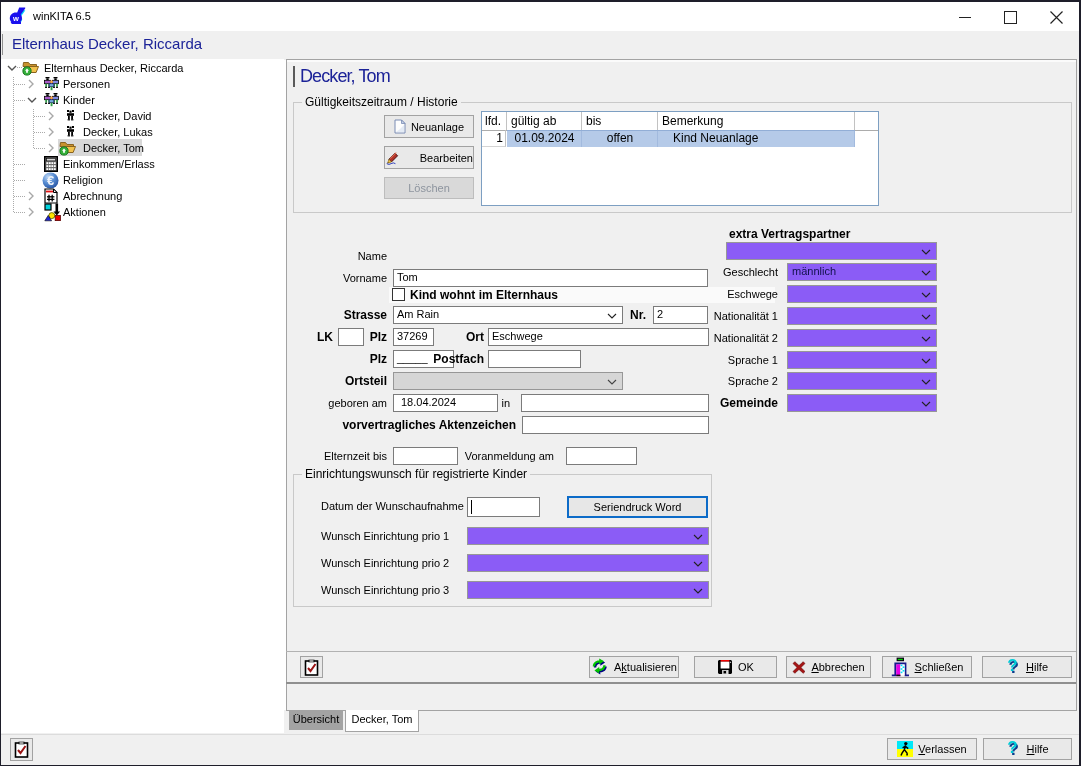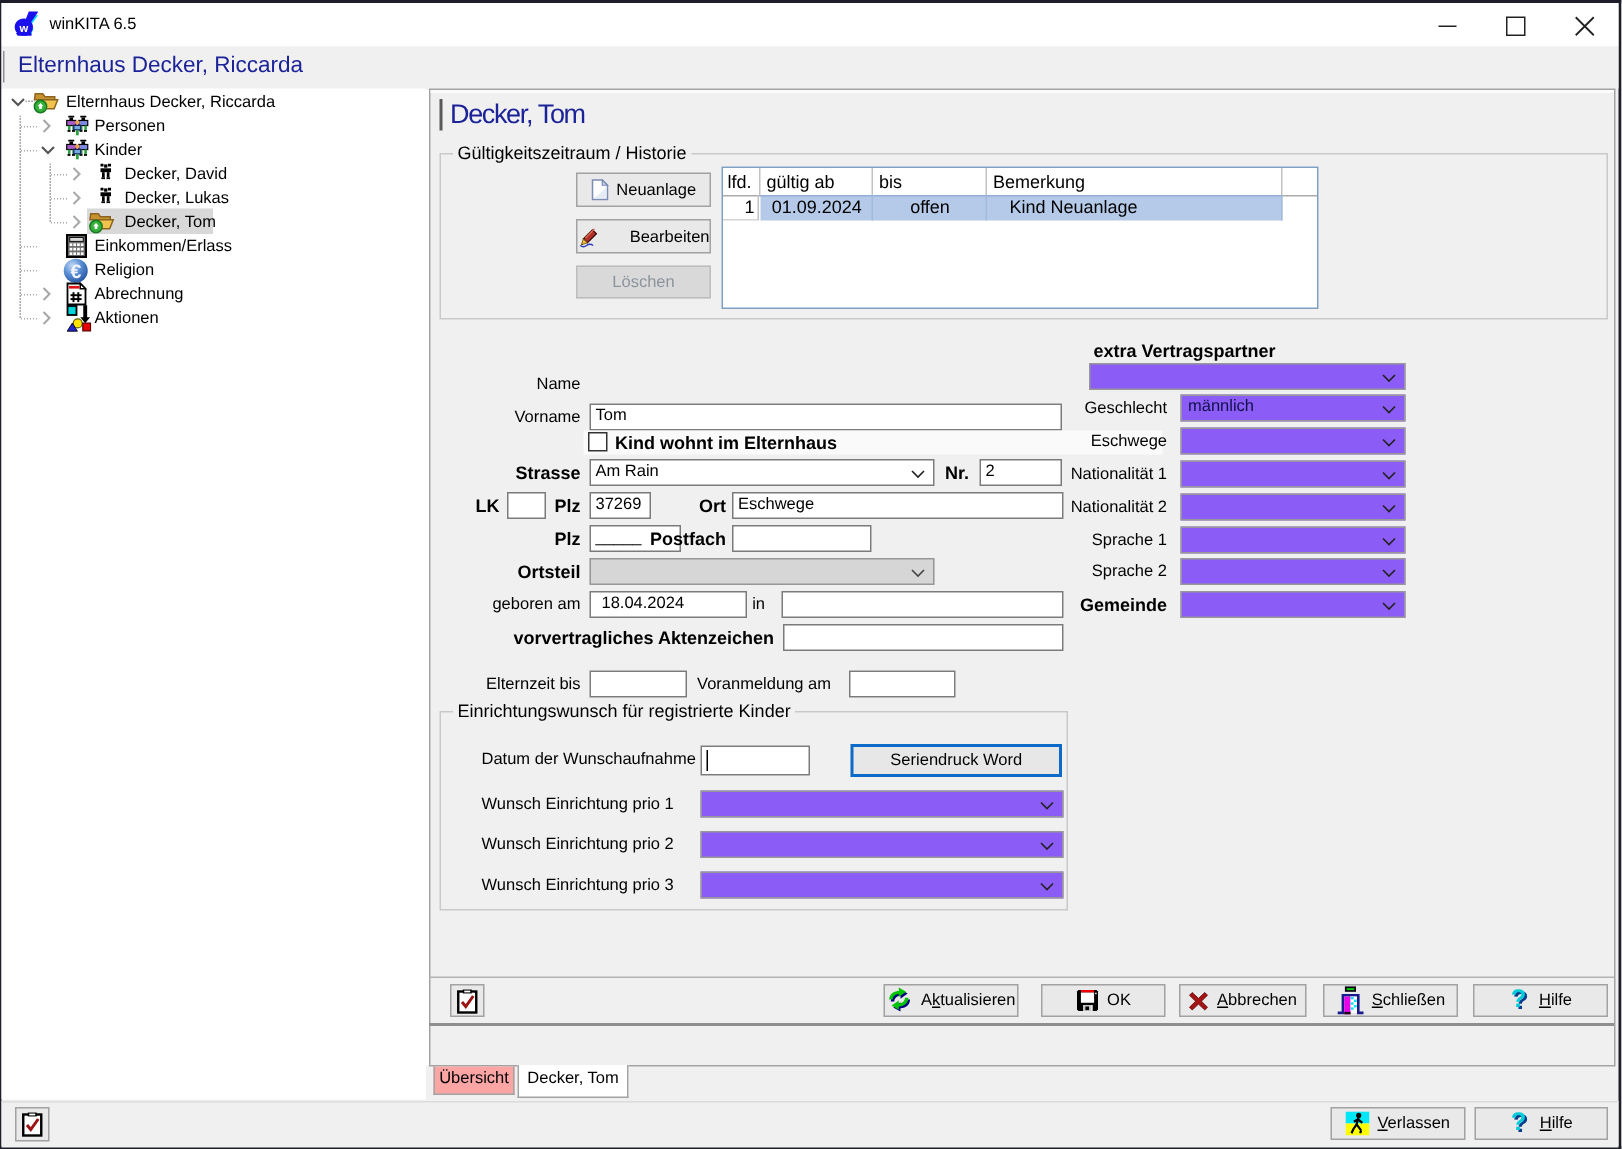--- a/index.html
+++ b/index.html
@@ -450,21 +450,21 @@
     </div>
   <div class="btn" style="left:697px;top:597px;width:90px;height:22px;">
       <svg width="14" height="19" viewBox="0 0 14 19">
         <text x="7.8" y="14.6" font-family="Liberation Sans" font-size="17" font-weight="bold" fill="#0a3c8c" text-anchor="middle">?</text>
         <text x="6.4" y="13.4" font-family="Liberation Sans" font-size="17" font-weight="bold" fill="#00ccd8" text-anchor="middle">?</text>
       </svg>
       <span style="margin-left:6px;"><u>H</u>ilfe</span>
     </div>
 </div>
 
-<div class="abs" style="left:289px;top:711px;width:54px;height:19px;background:#fca5a5;border:1px solid #a3a3a3;border-top:none;box-sizing:border-box;font-size:11px;text-align:center;line-height:17px;">Übersicht</div>
+<div class="abs" style="left:289px;top:711px;width:54px;height:19px;background:#a3a3a3;border:1px solid #a3a3a3;border-top:none;box-sizing:border-box;font-size:11px;text-align:center;line-height:17px;">Übersicht</div>
 <div class="abs" style="left:345px;top:710px;width:74px;height:22px;background:#fff;border:1px solid #a3a3a3;border-top:none;box-sizing:border-box;font-size:11px;text-align:center;line-height:19px;">Decker, Tom</div>
 
 <div class="abs" style="left:1px;top:734px;width:1078px;height:30px;background:#f0f0f0;border-top:1px solid #dcdcdc;">
   <div class="btn" style="left:9px;top:3px;width:23px;height:23px;">
       <svg width="15" height="17" viewBox="0 0 15 17">
         <rect x="1.5" y="2" width="12" height="14" fill="#fff" stroke="#000" stroke-width="1.6"></rect>
         <rect x="4.5" y="0.7" width="6" height="2.6" fill="#000"></rect>
         <rect x="5.5" y="1.4" width="4" height="1.2" fill="#fff"></rect>
         <path d="M4 9 L6.5 12 L11.5 5" fill="none" stroke="#9a1515" stroke-width="2"></path>
       </svg>

